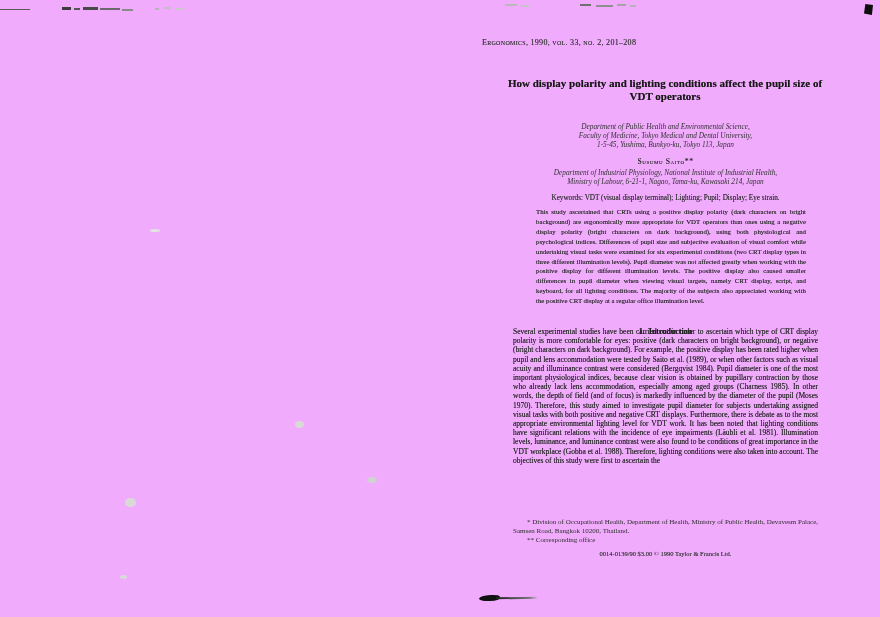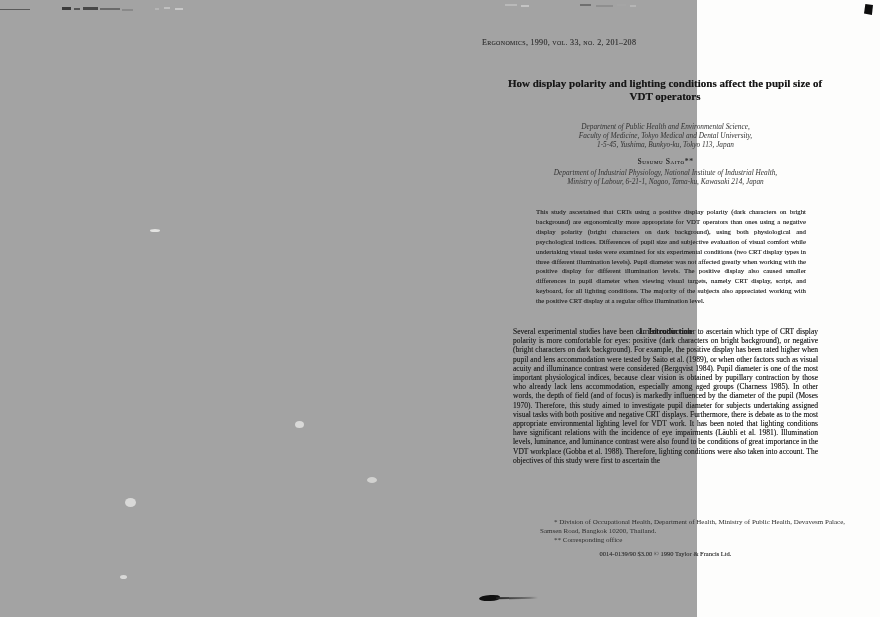--- a/index.html
+++ b/index.html
@@ -4,22 +4,22 @@
 <style>
   html,body{margin:0;padding:0;}
   body{
     width:880px;height:617px;
     background:#fdfdfc;
     font-family:"Liberation Serif", serif;
     color:#1e1e1e;
     overflow:hidden;
   }
   .page{
-    position:relative;width:697px;height:617px;
-    background:#a3a3a3;
+    position:relative;width:880px;height:617px;
+    background:#f0abfc;
   }
   .txt{ text-shadow:0 0 0.5px rgba(45,45,45,0.65); }
 
   .journal-header{
     position:absolute;left:482px;top:38px;
     font-size:8px;letter-spacing:0.3px;
     font-variant:small-caps;color:#3a3a3a;
   }
   .article-title{
     position:absolute;left:505px;top:77px;width:320px;
@@ -49,21 +49,21 @@
   .section-heading{
     position:absolute;left:513px;top:327px;width:305px;text-align:center;
     font-weight:bold;font-size:8px;white-space:pre;color:#171717;
   }
   .intro{
     position:absolute;left:513px;top:327px;width:305px;
     font-size:7.5px;line-height:9.2px;text-align:justify;color:#242424;
   }
   .footnotes{
     position:absolute;left:513px;top:518px;width:305px;
-    font-size:7px;line-height:8.8px;text-align:justify;color:#2e2e2e;margin-left:27px;
+    font-size:7px;line-height:8.8px;text-align:justify;color:#2e2e2e;
   }
   .footnotes p{ margin:0;text-indent:14px; }
   .copyright{
     position:absolute;left:513px;top:550px;width:305px;text-align:center;
     font-size:6.5px;color:#3d3d3d;
   }
 
   
   .mark{ position:absolute;background:#444; }
   .m-line-tl   { left:0;   top:9px;  width:30px; height:1px;  background:#5a5a5a; }
@@ -141,20 +141,21 @@
     <div>1-5-45, Yushima, Bunkyo-ku, Tokyo 113, Japan</div>
   </div>
 
   <div class="author-name author-2 txt">Susumu Saito**</div>
 
   <div class="affiliation affil-2">
     <div>Department of Industrial Physiology, National Institute of Industrial Health,</div>
     <div>Ministry of Labour, 6-21-1, Nagao, Tama-ku, Kawasaki 214, Japan</div>
   </div>
 
+  <div class="keywords txt">Keywords: VDT (visual display terminal); Lighting; Pupil; Display; Eye strain.</div>
 
   <div class="abstract txt">This study ascertained that CRTs using a positive display polarity (dark characters on bright background) are ergonomically more appropriate for VDT operators than ones using a negative display polarity (bright characters on dark background), using both physiological and psychological indices. Differences of pupil size and subjective evaluation of visual comfort while undertaking visual tasks were examined for six experimental conditions (two CRT display types in three different illumination levels). Pupil diameter was not affected greatly when working with the positive display for different illumination levels. The positive display also caused smaller differences in pupil diameter when viewing visual targets, namely CRT display, script, and keyboard, for all lighting conditions. The majority of the subjects also appreciated working with the positive CRT display at a regular office illumination level.</div>
 
   <div class="section-heading txt">1.  Introduction</div>
 
   <div class="intro txt">Several experimental studies have been carried out in order to ascertain which type of CRT display polarity is more comfortable for eyes: positive (dark characters on bright background), or negative (bright characters on dark background). For example, the positive display has been rated higher when pupil and lens accommodation were tested by Saito et al. (1989), or when other factors such as visual acuity and illuminance contrast were considered (Bergqvist 1984). Pupil diameter is one of the most important physiological indices, because clear vision is obtained by pupillary contraction by those who already lack lens accommodation, especially among aged groups (Charness 1985). In other words, the depth of field (and of focus) is markedly influenced by the diameter of the pupil (Moses 1970). Therefore, this study aimed to investigate pupil diameter for subjects undertaking assigned visual tasks with both positive and negative CRT displays. Furthermore, there is debate as to the most appropriate environmental lighting level for VDT work. It has been noted that lighting conditions have significant relations with the incidence of eye impairments (Läubli et al. 1981). Illumination levels, luminance, and luminance contrast were also found to be conditions of great importance in the VDT workplace (Gobba et al. 1988). Therefore, lighting conditions were also taken into account. The objectives of this study were first to ascertain the</div>
 
   <div class="footnotes">
     <p>* Division of Occupational Health, Department of Health, Ministry of Public Health, Devavesm Palace, Samsen Road, Bangkok 10200, Thailand.</p>
     <p>** Corresponding office</p>

